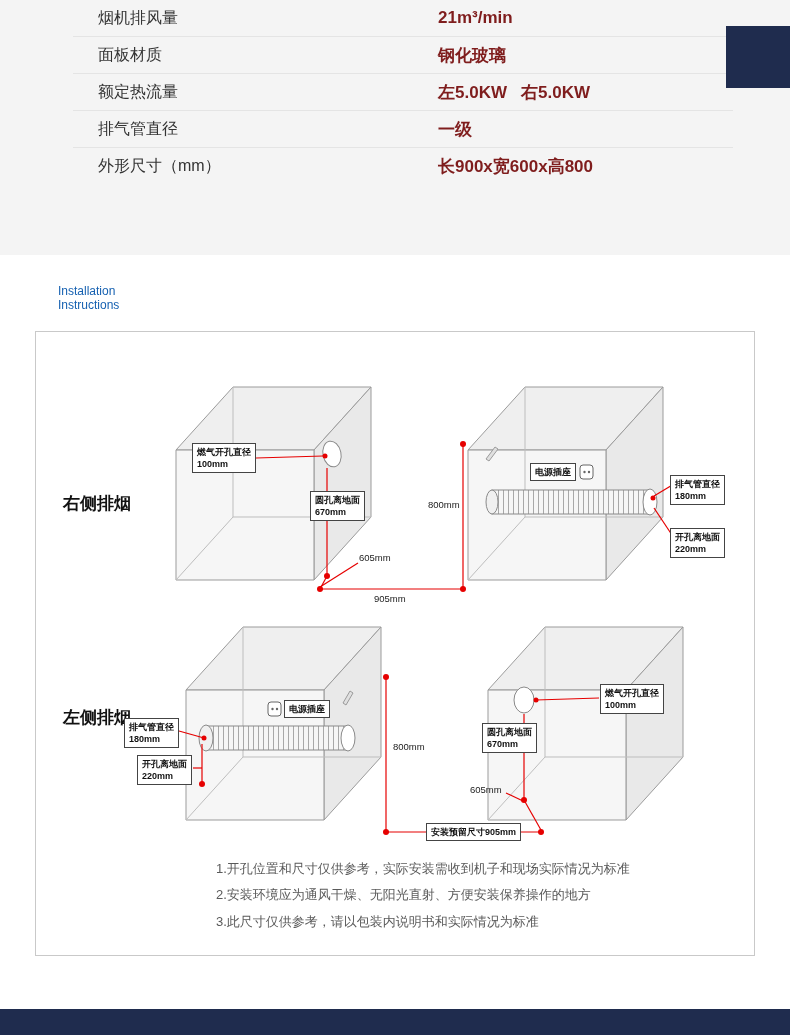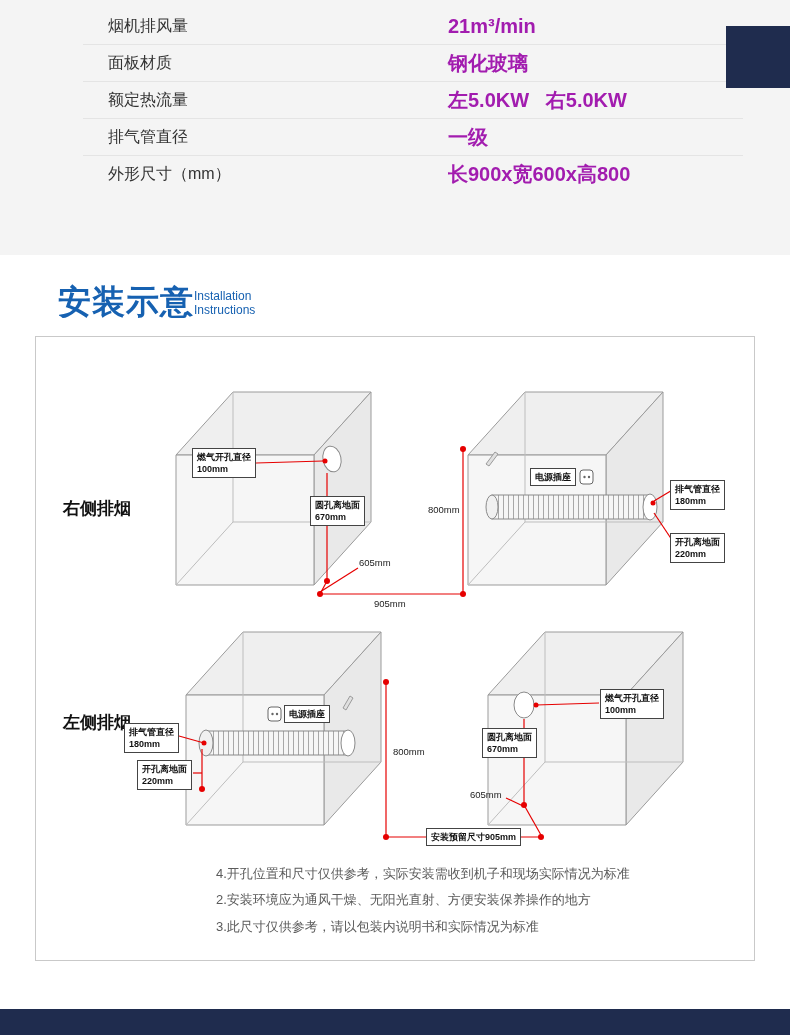--- a/index.html
+++ b/index.html
@@ -1,25 +1,25 @@
 <!DOCTYPE html>
 <html><head>
 <meta charset="utf-8">
 <style>
   * { margin:0; padding:0; box-sizing:border-box; }
   body { background:#ffffff; font-family:"Liberation Sans","DejaVu Sans",sans-serif; }
   .page { position:relative; width:790px; height:1035px; background:#ffffff; overflow:hidden; margin:0 auto; }
 
   
   .top-area { position:relative; width:790px; height:255px; background:#f4f4f4; }
-  .spec-table { position:absolute; left:83px; top:0; width:660px;margin-top:8px; }
+  .spec-table { position:absolute; left:73px; top:0; width:660px; }
   .spec-row { display:flex; align-items:center; height:37px; border-bottom:1px solid #e4e4e4; }
   .spec-row:last-child { border-bottom:none; }
   .spec-label { width:365px; padding-left:25px; font-size:16px; color:#333; }
-  .spec-value { flex:1; font-size:20px; font-weight:bold; color:#a21caf; white-space:pre; }
+  .spec-value { flex:1; font-size:17px; font-weight:bold; color:#7f1d1d; white-space:pre; }
   .accent-bar { position:absolute; top:26px; right:0; width:64px; height:62px; background:#1f2c4e; }
 
   
   .section-header { display:flex; align-items:flex-end; padding:30px 0 0 58px; }
   .section-title { font-size:33px; font-weight:bold; color:#1661b1; letter-spacing:1px; line-height:1.05; }
   .section-subtitle { margin-bottom:2px; font-size:12px; line-height:1.15; color:#1661b1; }
 
   
   .diagram-frame { position:relative; width:720px; height:625px; border:1px solid #c9c9c9; margin:16px 0 0 35px; background:#fff; }
   .diagram-svg { position:absolute; left:0; top:0; }
@@ -58,21 +58,20 @@
       </div>
       <div class="spec-row">
         <div class="spec-label">外形尺寸（mm）</div>
         <div class="spec-value">长900x宽600x高800</div>
       </div>
     </div>
     <div class="accent-bar"></div>
   </div>
 
   <div class="section-header">
-    <div class="section-title">安装示意</div>
     <div class="section-subtitle">
       <div>Installation</div>
       <div>Instructions</div>
     </div>
   </div>
 
   <div class="diagram-frame">
 
     <svg class="diagram-svg" width="718" height="623" viewBox="0 0 718 623">
       <defs>
@@ -198,20 +197,20 @@
     <div class="dim-box" style="left:248px;top:368px;">电源插座</div>
     <div class="dim-text" style="left:357px;top:409px;">800mm</div>
     <div class="dim-box" style="left:390px;top:491px;">安装预留尺寸905mm</div>
     <div class="dim-box" style="left:564px;top:352px;">燃气开孔直径
 100mm</div>
     <div class="dim-box" style="left:446px;top:391px;">圆孔离地面
 670mm</div>
     <div class="dim-text" style="left:434px;top:452px;">605mm</div>
 
     <div class="notes">
-      <p>4.开孔位置和尺寸仅供参考，实际安装需收到机子和现场实际情况为标准</p>
+      <p>1.开孔位置和尺寸仅供参考，实际安装需收到机子和现场实际情况为标准</p>
       <p>2.安装环境应为通风干燥、无阳光直射、方便安装保养操作的地方</p>
       <p>3.此尺寸仅供参考，请以包装内说明书和实际情况为标准</p>
     </div>
   </div>
 
   <div class="footer-bar"></div>
 </div>
 
 </body></html>

